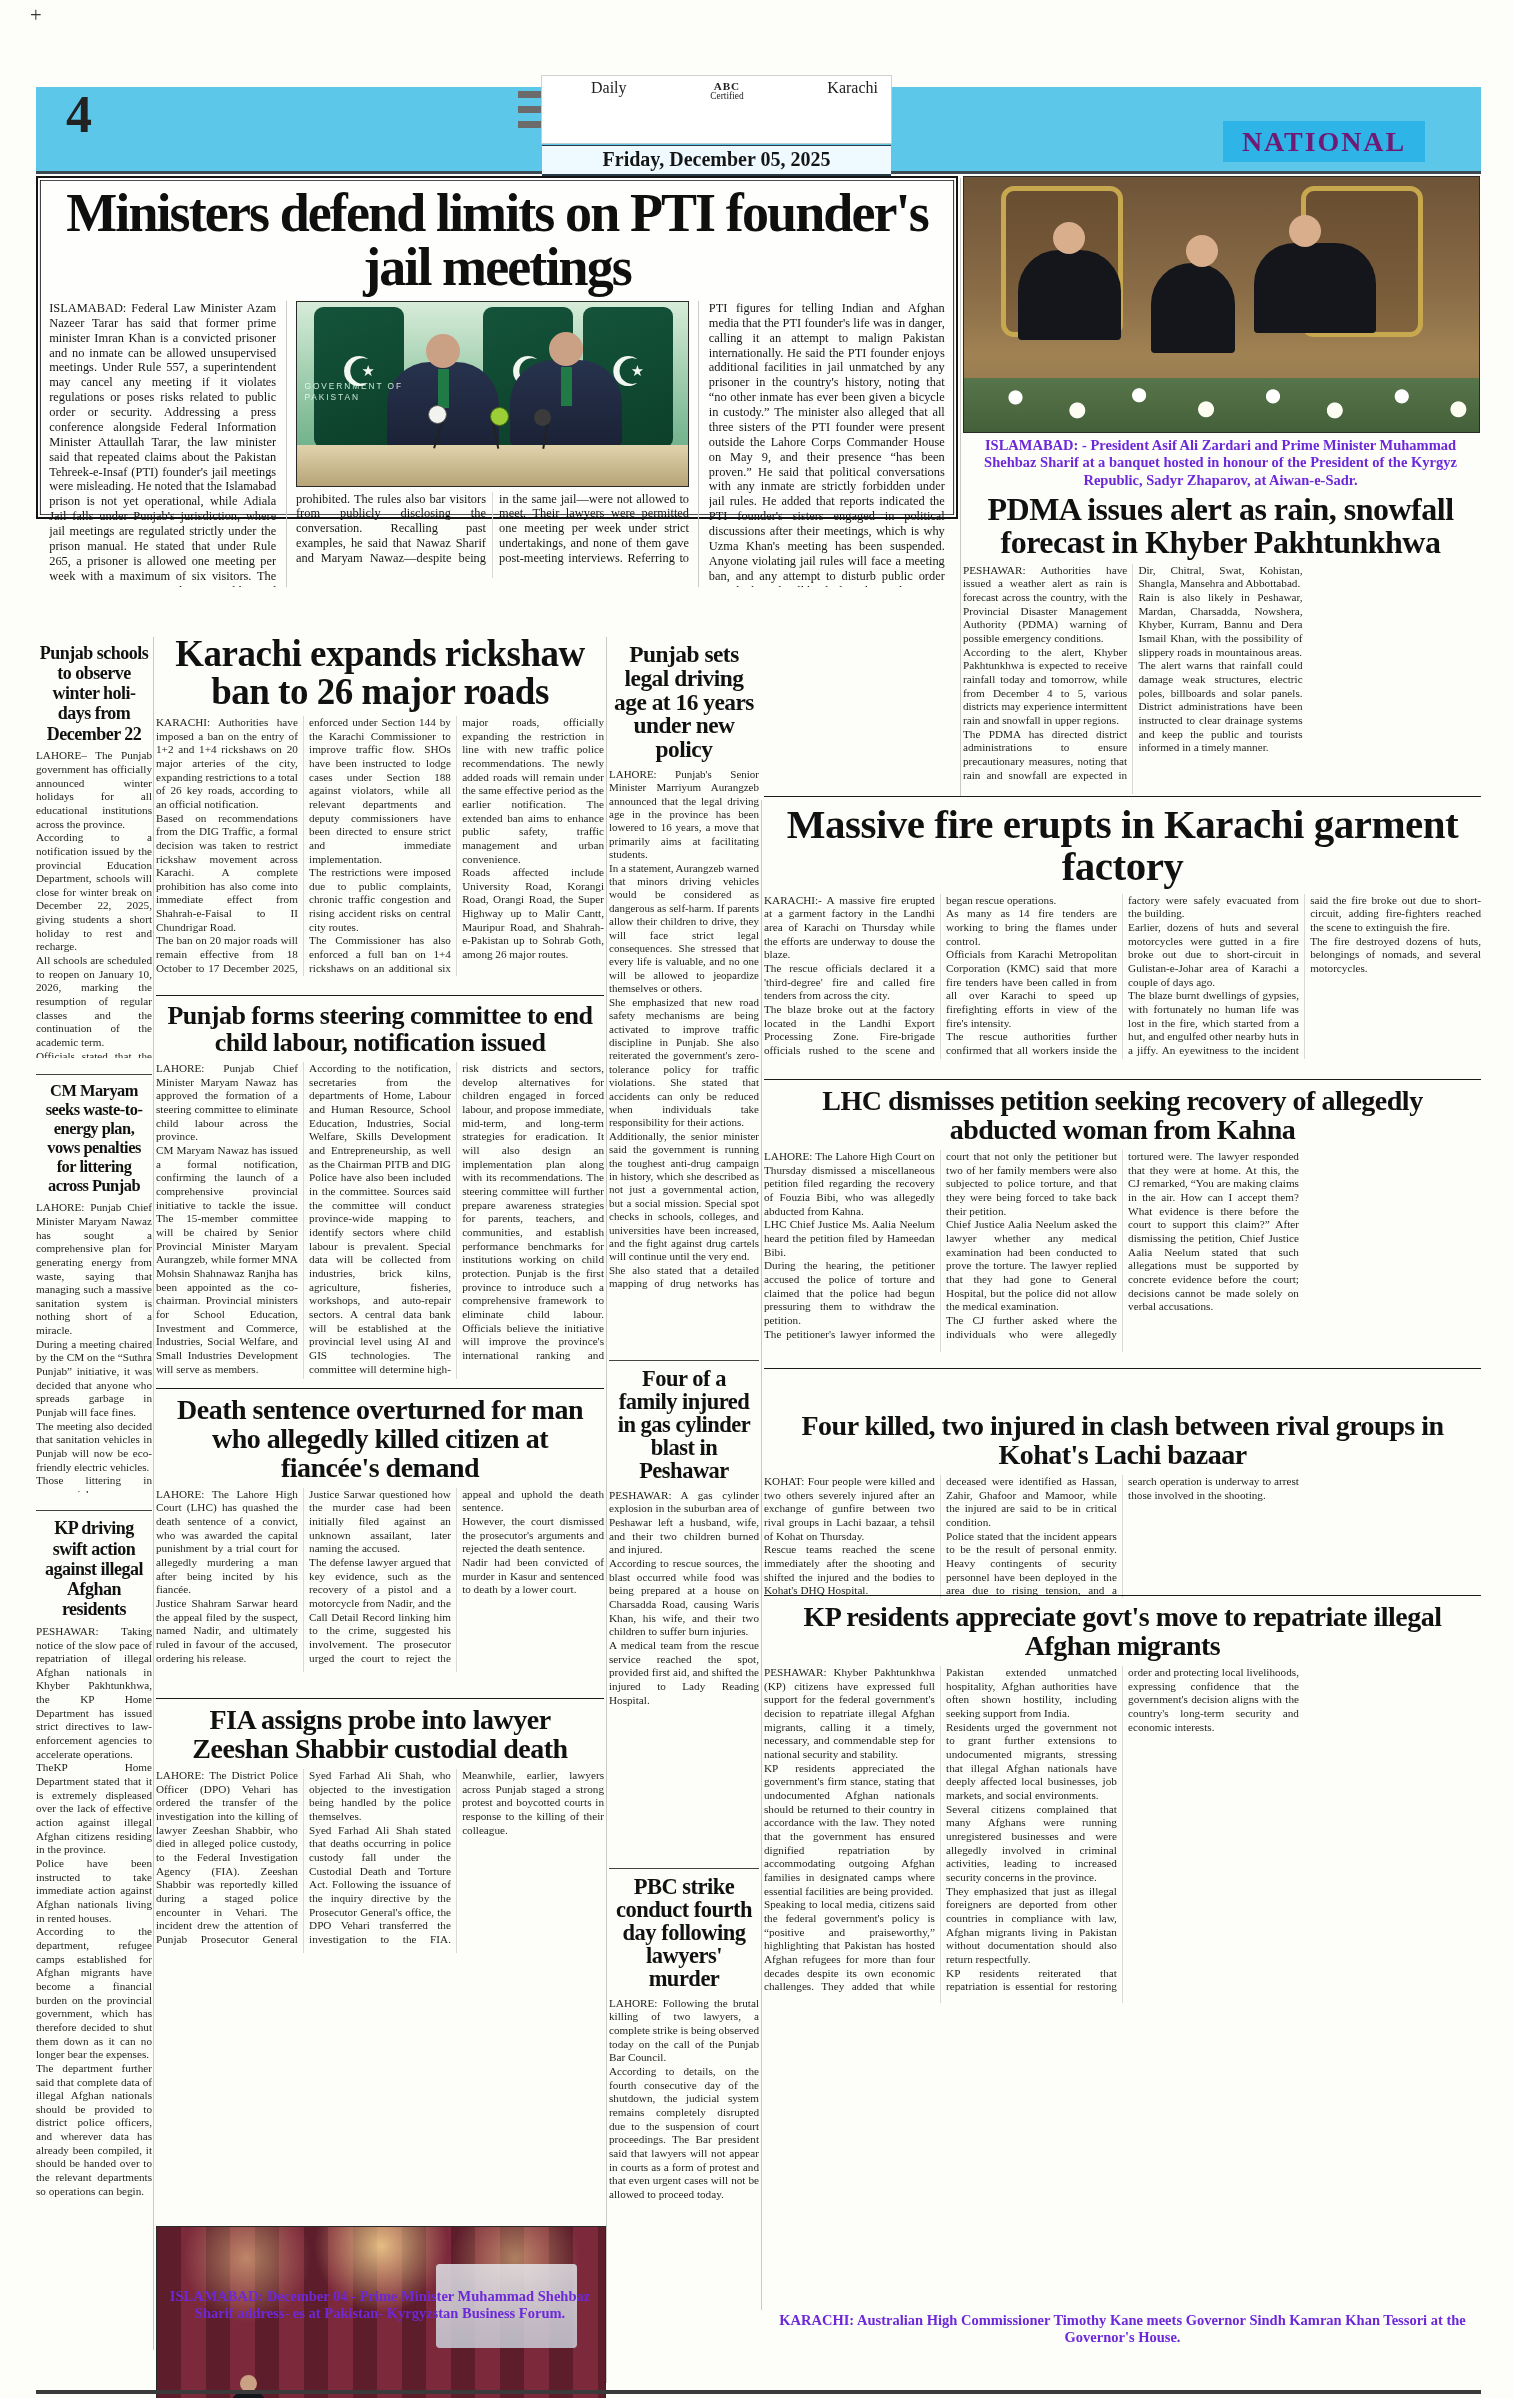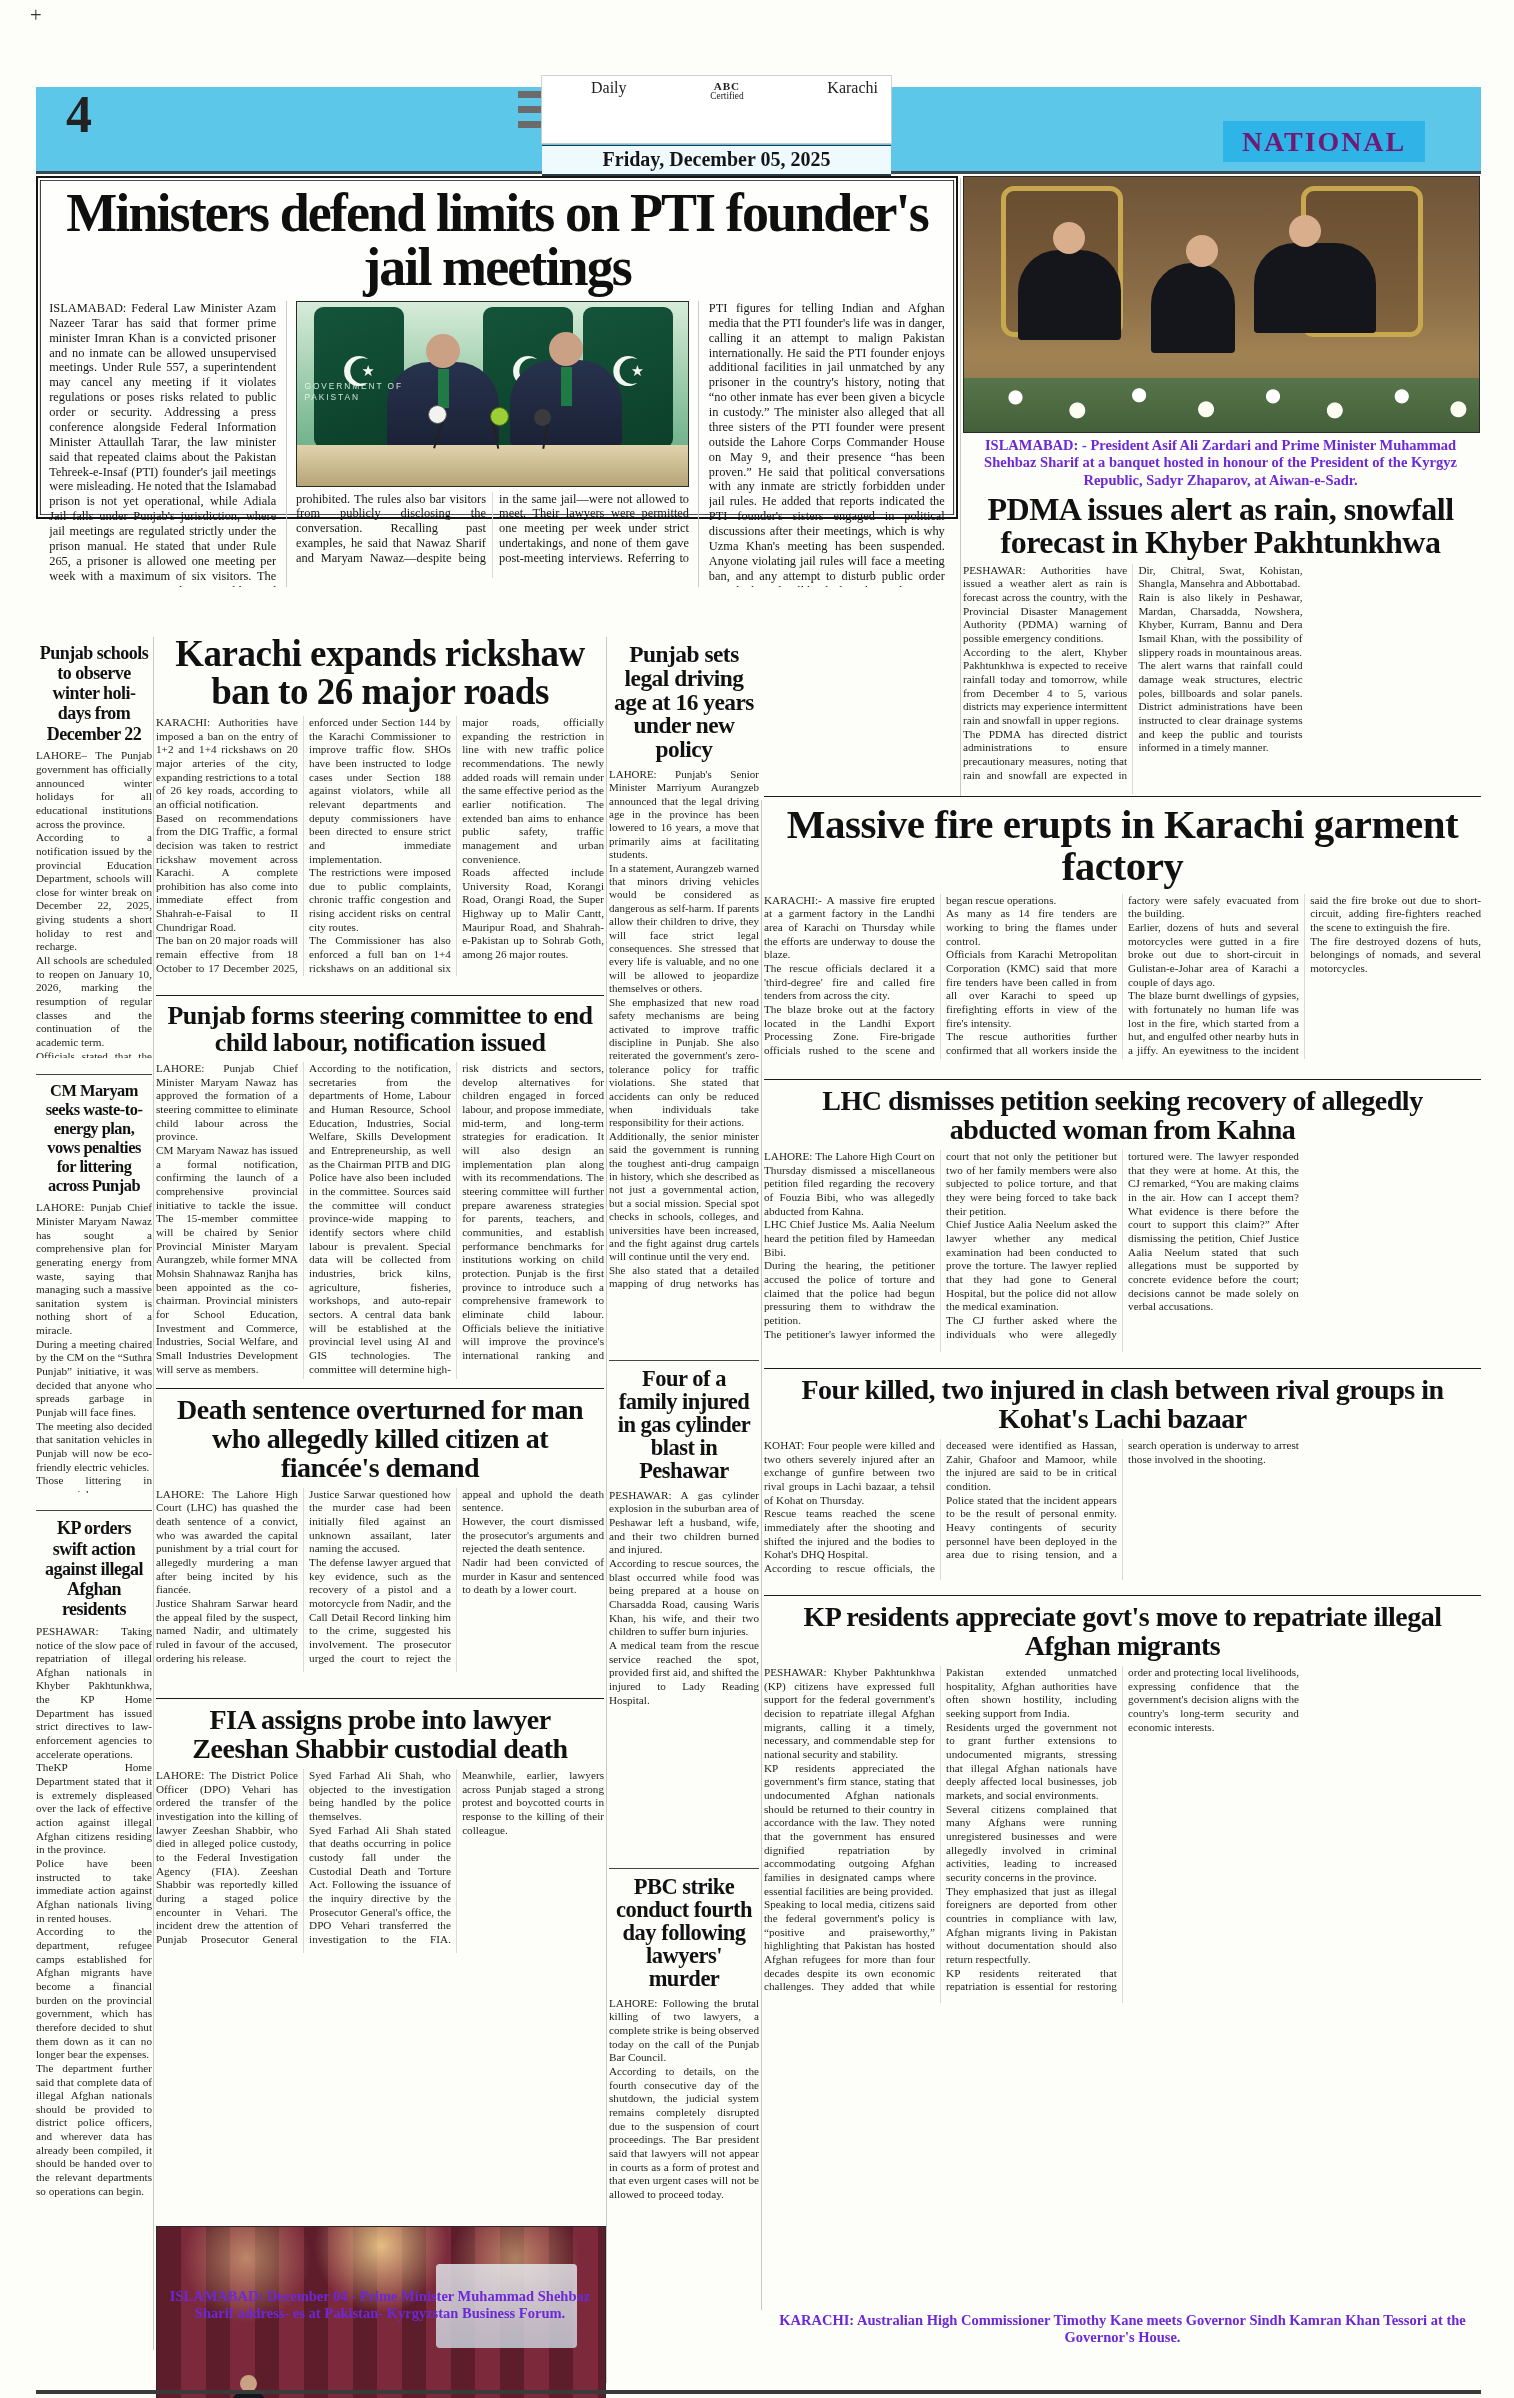--- a/index.html
+++ b/index.html
@@ -145,21 +145,21 @@
   </section>
   <section class="art thin-top" style="left:36px;top:1074px;width:116px;height:433px;">
     <h3 style="font-size:16.4px;line-height:1.15;">CM Maryam seeks waste-to-energy plan, vows penalties for littering across Punjab</h3>
     <div class="bd" style="height:292px;">LAHORE: Punjab Chief Minister Maryam Nawaz has sought a comprehensive plan for generating energy from waste, saying that managing such a massive sanitation system is nothing short of a miracle.
 During a meeting chaired by the CM on the “Suthra Punjab” initiative, it was decided that anyone who spreads garbage in Punjab will face fines.
 The meeting also decided that sanitation vehicles in Punjab will now be eco-friendly electric vehicles.
 Those littering in commercial areas or on roads will face strict legal action.
 The CM said that a comprehensive sanitation system for cities and villages have been established years ago. “We started from zero, but we are continuously improving the Suthra Punjab project. The public across the province is giving positive feedback on the good work being done,” she added.</div>
   </section>
   <section class="art thin-top" style="left:36px;top:1510px;width:116px;height:877px;">
-    <h3 style="font-size:18px;line-height:1.12;">KP orders swift action against illegal Afghan residents</h3>
+    <h3 style="font-size:18px;line-height:1.12;">KP driving swift action against illegal Afghan residents</h3>
     <div class="bd" style="height:761px;">PESHAWAR: Taking notice of the slow pace of repatriation of illegal Afghan nationals in Khyber Pakhtunkhwa, the KP Home Department has issued strict directives to law-enforcement agencies to accelerate operations.
 TheKP Home Department stated that it is extremely displeased over the lack of effective action against illegal Afghan citizens residing in the province.
 Police have been instructed to take immediate action against Afghan nationals living in rented houses.
 According to the department, refugee camps established for Afghan migrants have become a financial burden on the provincial government, which has therefore decided to shut them down as it can no longer bear the expenses.
 The department further said that complete data of illegal Afghan nationals should be provided to district police officers, and wherever data has already been compiled, it should be handed over to the relevant departments so operations can begin.</div>
   </section>
 
   <section class="art" style="left:156px;top:633px;width:448px;height:360px;">
     <h2 style="font-size:37px;">Karachi expands rickshaw ban to 26 major roads</h2>
     <div class="bd c3" style="height:260px;">KARACHI: Authorities have imposed a ban on the entry of 1+2 and 1+4 rickshaws on 20 major arteries of the city, expanding restrictions to a total of 26 key roads, according to an official notification.
@@ -232,21 +232,21 @@
   <section class="art rule-top" style="left:764px;top:1079px;width:717px;height:285px;">
     <h2 style="font-size:28px;">LHC dismisses petition seeking recovery of allegedly abducted woman from Kahna</h2>
     <div class="bd c4" style="height:202px;">LAHORE: The Lahore High Court on Thursday dismissed a miscellaneous petition filed regarding the recovery of Fouzia Bibi, who was allegedly abducted from Kahna.
 LHC Chief Justice Ms. Aalia Neelum heard the petition filed by Hameedan Bibi.
 During the hearing, the petitioner accused the police of torture and claimed that the police had begun pressuring them to withdraw the petition.
 The petitioner's lawyer informed the court that not only the petitioner but two of her family members were also subjected to police torture, and that they were being forced to take back their petition.
 Chief Justice Aalia Neelum asked the lawyer whether any medical examination had been conducted to prove the torture. The lawyer replied that they had gone to General Hospital, but the police did not allow the medical examination.
 The CJ further asked where the individuals who were allegedly tortured were. The lawyer responded that they were at home. At this, the CJ remarked, “You are making claims in the air. How can I accept them? What evidence is there before the court to support this claim?” After dismissing the petition, Chief Justice Aalia Neelum stated that such allegations must be supported by concrete evidence before the court; decisions cannot be made solely on verbal accusations.</div>
   </section>
   <section class="art rule-top" style="left:764px;top:1368px;width:717px;height:223px;">
-    <h2 style="font-size:28px;">Four killed, two injured in clash between rival groups in Kohat's Lachi bazaar</h2>
+    <h2 style="font-size:28px;margin-top:36px;">Four killed, two injured in clash between rival groups in Kohat's Lachi bazaar</h2>
     <div class="bd c4" style="height:141px;">KOHAT: Four people were killed and two others severely injured after an exchange of gunfire between two rival groups in Lachi bazaar, a tehsil of Kohat on Thursday.
 Rescue teams reached the scene immediately after the shooting and shifted the injured and the bodies to Kohat's DHQ Hospital.
 According to rescue officials, the deceased were identified as Hassan, Zahir, Ghafoor and Mamoor, while the injured are said to be in critical condition.
 Police stated that the incident appears to be the result of personal enmity. Heavy contingents of security personnel have been deployed in the area due to rising tension, and a search operation is underway to arrest those involved in the shooting.</div>
   </section>
   <section class="art rule-top" style="left:764px;top:1595px;width:717px;height:420px;">
     <h2 style="font-size:28px;">KP residents appreciate govt's move to repatriate illegal Afghan migrants</h2>
     <div class="bd c4" style="height:337px;">PESHAWAR: Khyber Pakhtunkhwa (KP) citizens have expressed full support for the federal government's decision to repatriate illegal Afghan migrants, calling it a timely, necessary, and commendable step for national security and stability.
 KP residents appreciated the government's firm stance, stating that undocumented Afghan nationals should be returned to their country in accordance with the law. They noted that the government has ensured dignified repatriation by accommodating outgoing Afghan families in designated camps where essential facilities are being provided.
 Speaking to local media, citizens said the federal government's policy is “positive and praiseworthy,” highlighting that Pakistan has hosted Afghan refugees for more than four decades despite its own economic challenges. They added that while Pakistan extended unmatched hospitality, Afghan authorities have often shown hostility, including seeking support from India.

